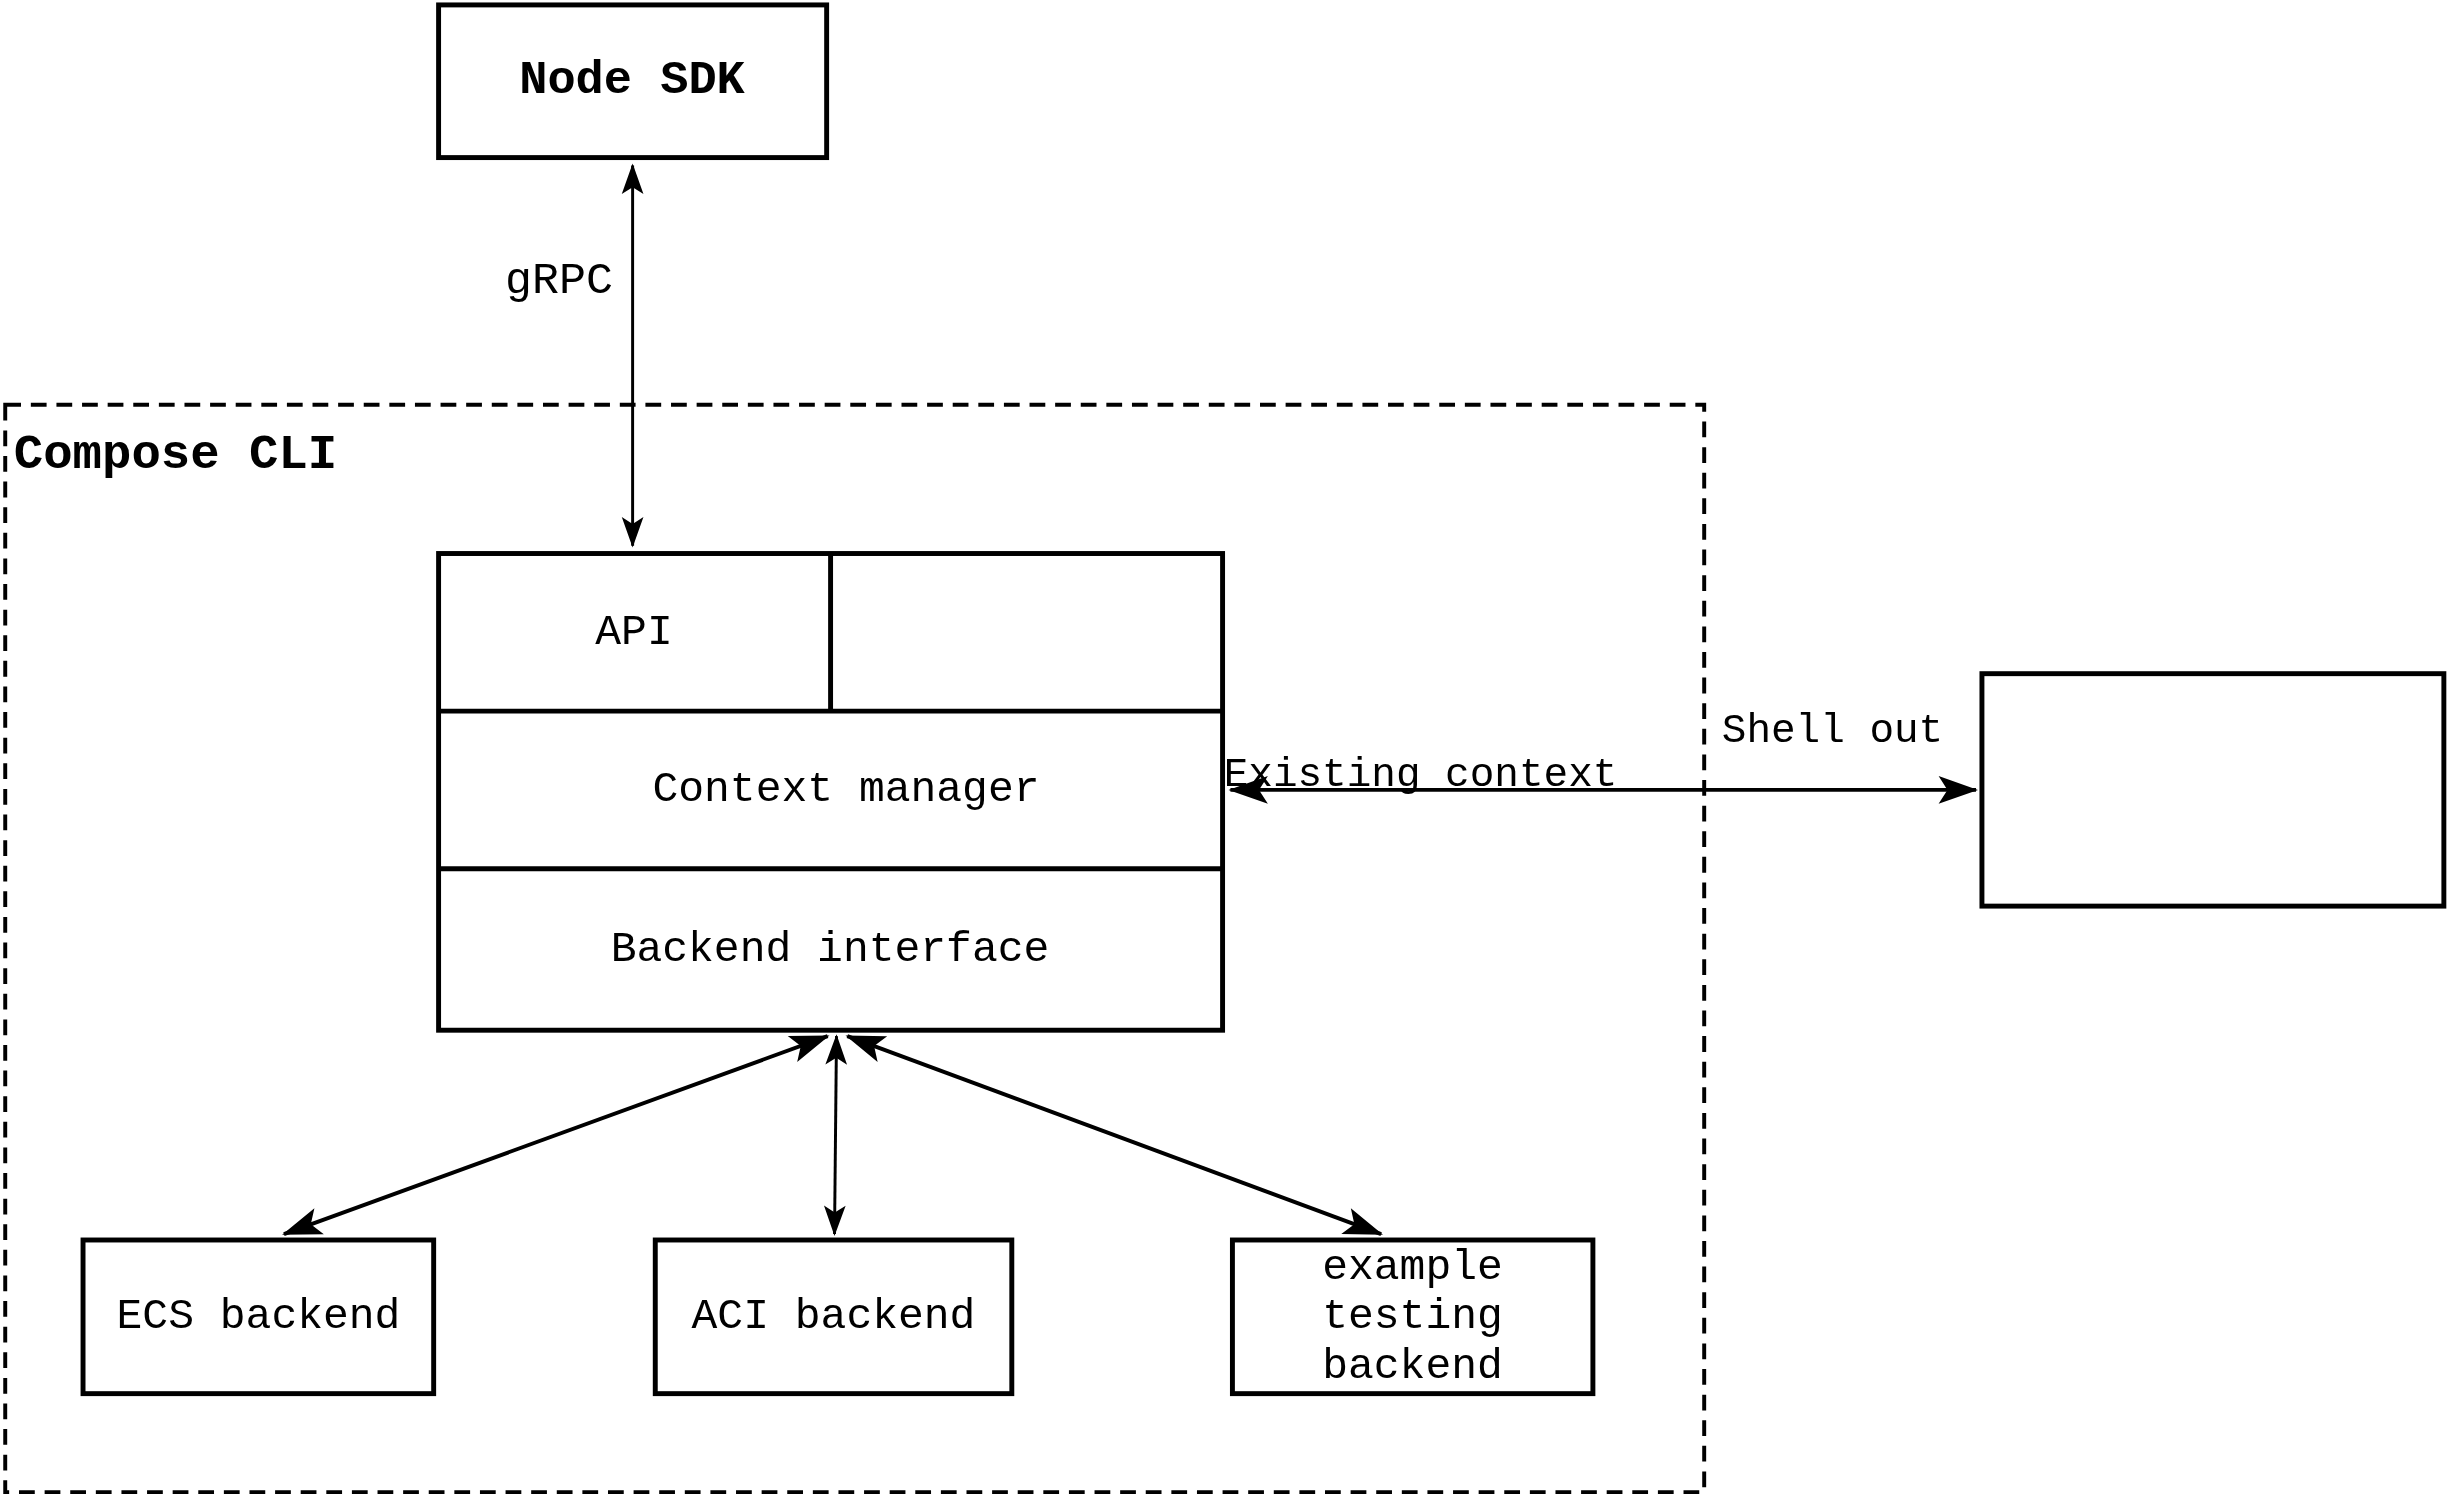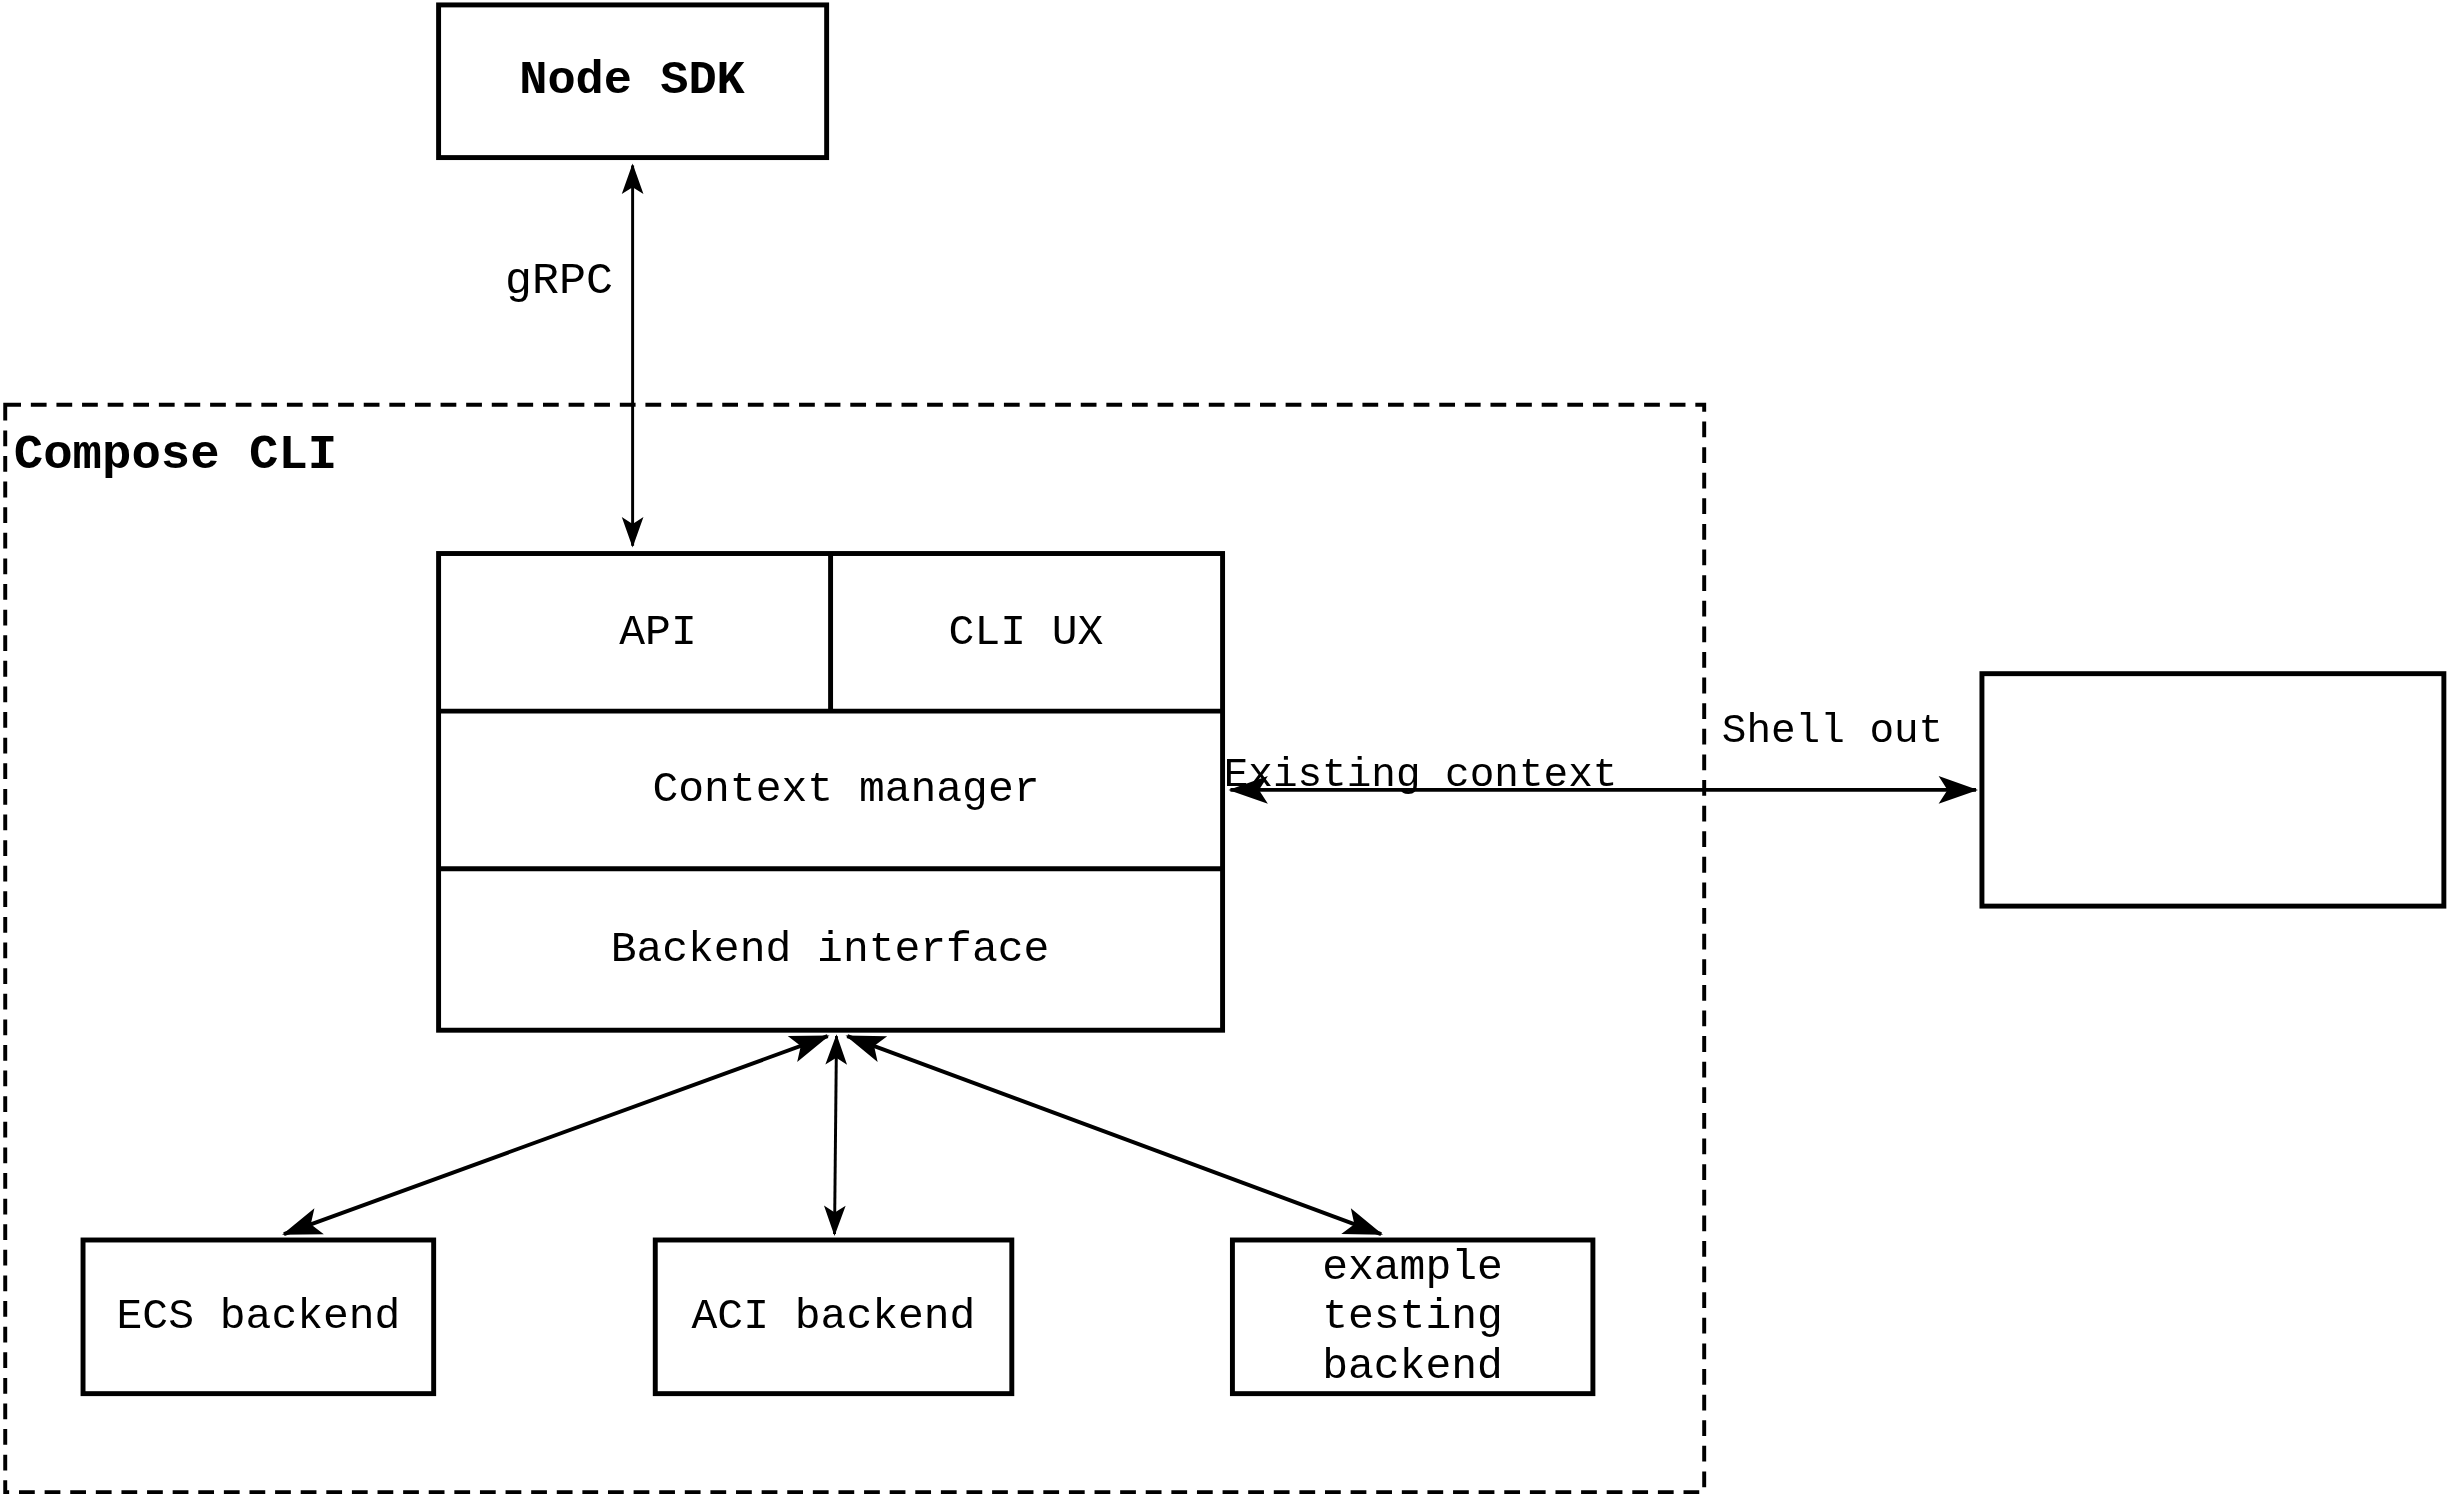--- a/index.html
+++ b/index.html
@@ -76,23 +76,22 @@
 
     <line x1="840" y1="1052" x2="288" y2="1253" stroke="#000000" stroke-width="4" marker-start="url(#ah-big)" marker-end="url(#ah-big)"></line>
     <line x1="849" y1="1052" x2="847" y2="1253" stroke="#000000" stroke-width="3" marker-start="url(#ah-small)" marker-end="url(#ah-small)"></line>
     <line x1="860" y1="1052" x2="1402" y2="1253" stroke="#000000" stroke-width="4" marker-start="url(#ah-big)" marker-end="url(#ah-big)"></line>
   </svg>
 
   <div class="lbl bold" style="left:438px; top:4.9px; width:388px; height:153px; font-size:47px;">Node SDK</div>
 
   <div class="lbl bold left-align" style="left:13.8px; top:428px; width:414px; height:55px; font-size:49px;">Compose CLI</div>
 
-  <div class="lbl" style="left:438px; top:554px; width:392px; height:158px;margin-left:24px;">API</div>
+  <div class="lbl" style="left:438px; top:554px; width:392px; height:158px;">API</div>
 
-  <div class="lbl" style="left:830px; top:554px; width:392px; height:158px;">CLI UX</div>
 
   <div class="lbl" style="left:438px; top:711px; width:784px; height:158px;margin-left:16px;">Context manager</div>
 
   <div class="lbl" style="left:438px; top:869px; width:784px; height:162px;">Backend interface</div>
 
 
   <div class="lbl" style="left:83px; top:1240px; width:351px; height:154px;">ECS backend</div>
 
   <div class="lbl" style="left:655px; top:1240px; width:357px; height:154px;">ACI backend</div>
 

